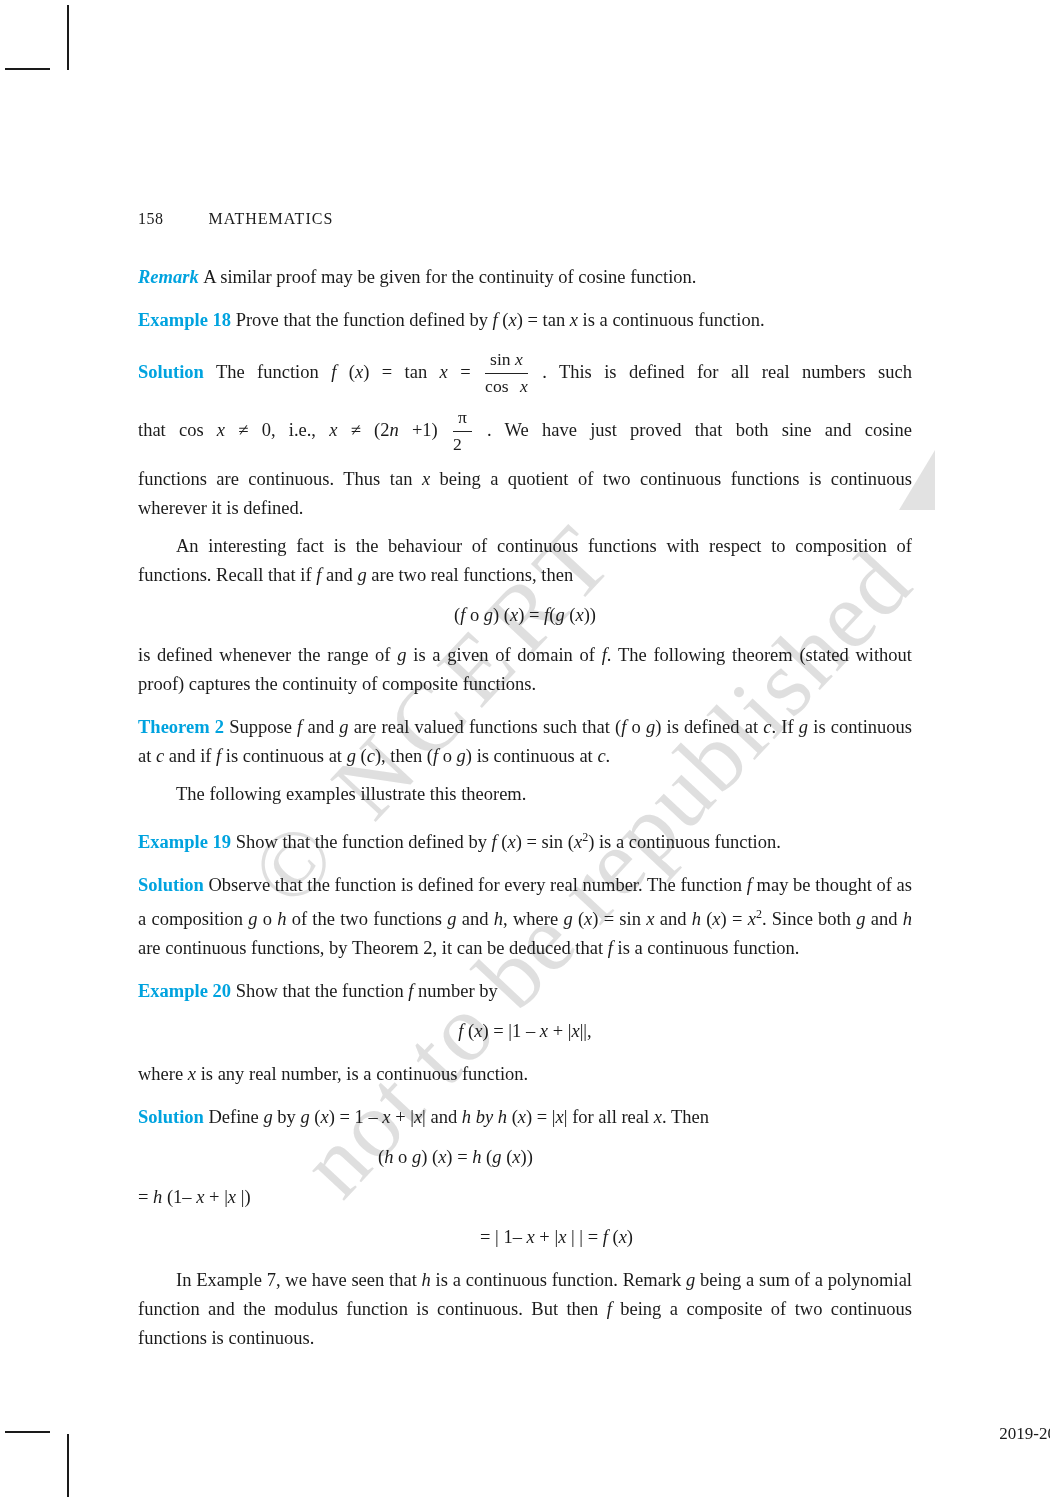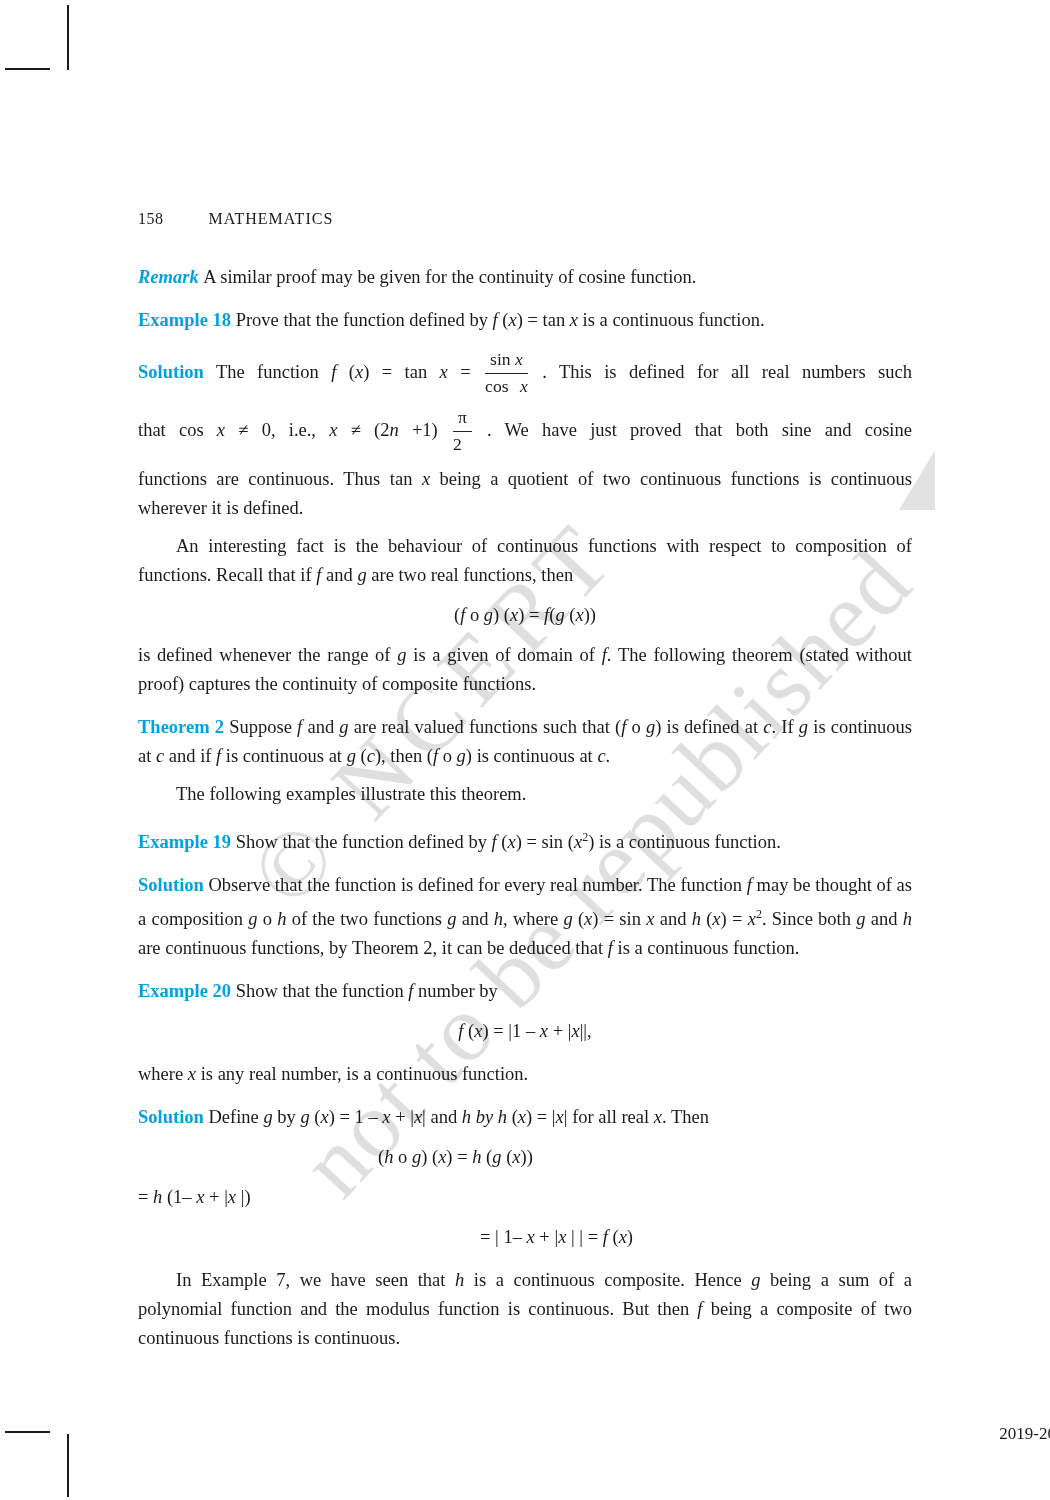--- a/index.html
+++ b/index.html
@@ -106,21 +106,21 @@
         <div class="block p indent"><span>The following examples illustrate this theorem.</span></div>
         <div class="block p space-before"><span class="lbl">Example 19</span><span> Show that the function defined by </span><span class="it">f</span><span> (</span><span class="it">x</span><span>) = sin (</span><span class="it">x</span><span class="sup">2</span><span>) is a continuous function.</span></div>
         <div class="block p space-before"><span class="lbl">Solution</span><span> Observe that the function is defined for every real number. The function </span><span class="it">f</span><span> may be thought of as a composition </span><span class="it">g</span><span> o </span><span class="it">h</span><span> of the two functions </span><span class="it">g</span><span> and </span><span class="it">h</span><span>, where </span><span class="it">g</span><span> (</span><span class="it">x</span><span>) = sin </span><span class="it">x</span><span> and </span><span class="it">h</span><span> (</span><span class="it">x</span><span>) = </span><span class="it">x</span><span class="sup">2</span><span>. Since both </span><span class="it">g</span><span> and </span><span class="it">h</span><span> are continuous functions, by Theorem 2, it can be deduced that </span><span class="it">f</span><span> is a continuous function.</span></div>
         <div class="block p space-before"><span class="lbl">Example 20</span><span> Show that the function </span><span class="it">f</span><span> number by</span></div>
         <div class="block eq space-before"><span class="it">f</span><span> (</span><span class="it">x</span><span>) = |1 – </span><span class="it">x</span><span> + |</span><span class="it">x</span><span>||,</span></div>
         <div class="block p space-before"><span>where </span><span class="it">x</span><span> is any real number, is a continuous function.</span></div>
         <div class="block p space-before"><span class="lbl">Solution</span><span> Define </span><span class="it">g</span><span> by </span><span class="it">g</span><span> (</span><span class="it">x</span><span>) = 1 – </span><span class="it">x</span><span> + |</span><span class="it">x</span><span>| and  </span><span class="it">h by h</span><span> (</span><span class="it">x</span><span>) = |</span><span class="it">x</span><span>| for all real </span><span class="it">x</span><span>. Then</span></div>
         <div class="block eq left" style="margin-left: 240px;"><span>(</span><span class="it">h</span><span> o </span><span class="it">g</span><span>) (</span><span class="it">x</span><span>) = </span><span class="it">h</span><span> (</span><span class="it">g</span><span> (</span><span class="it">x</span><span>))</span></div>
         <div class="block eq left" style=""><span>= </span><span class="it">h</span><span> (1– </span><span class="it">x</span><span> + |</span><span class="it">x</span><span> |)</span></div>
         <div class="block eq left" style="margin-left: 342px;"><span>= | 1– </span><span class="it">x</span><span> + |</span><span class="it">x</span><span> | | = </span><span class="it">f</span><span> (</span><span class="it">x</span><span>)</span></div>
-        <div class="block p space-before indent"><span>In Example 7, we have seen that </span><span class="it">h</span><span> is a continuous composite. Hence </span><span class="it">g</span><span> being a sum of a polynomial function and the modulus function is continuous. But then </span><span class="it">f</span><span>  being a composite of two continuous functions is continuous.</span></div>
+        <div class="block p space-before indent"><span>In Example 7, we have seen that </span><span class="it">h</span><span> is a continuous function. Remark </span><span class="it">g</span><span> being a sum of a polynomial function and the modulus function is continuous. But then </span><span class="it">f</span><span>  being a composite of two continuous functions is continuous.</span></div>
       </div>
   </div>
 
   <div class="page-footer">
     <span>2019-20</span>
   </div>
 
 </div>
 
 </body></html>

